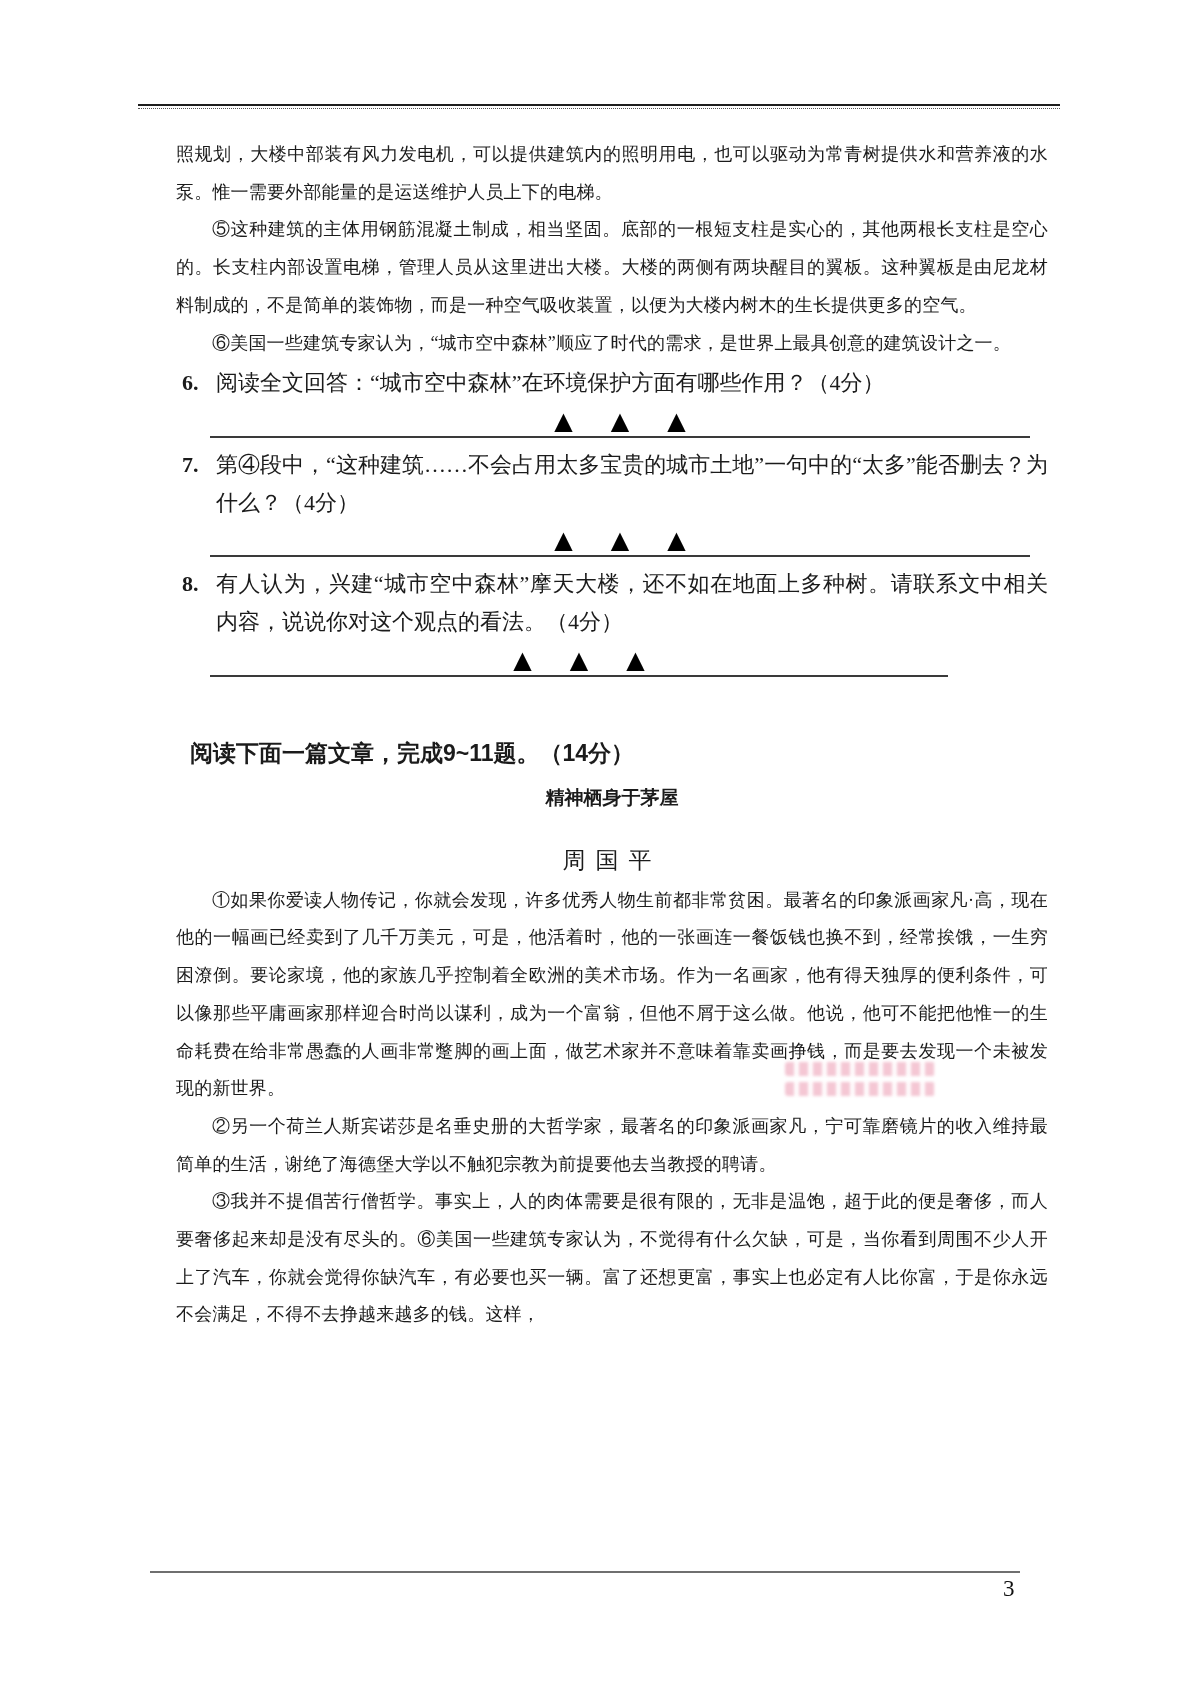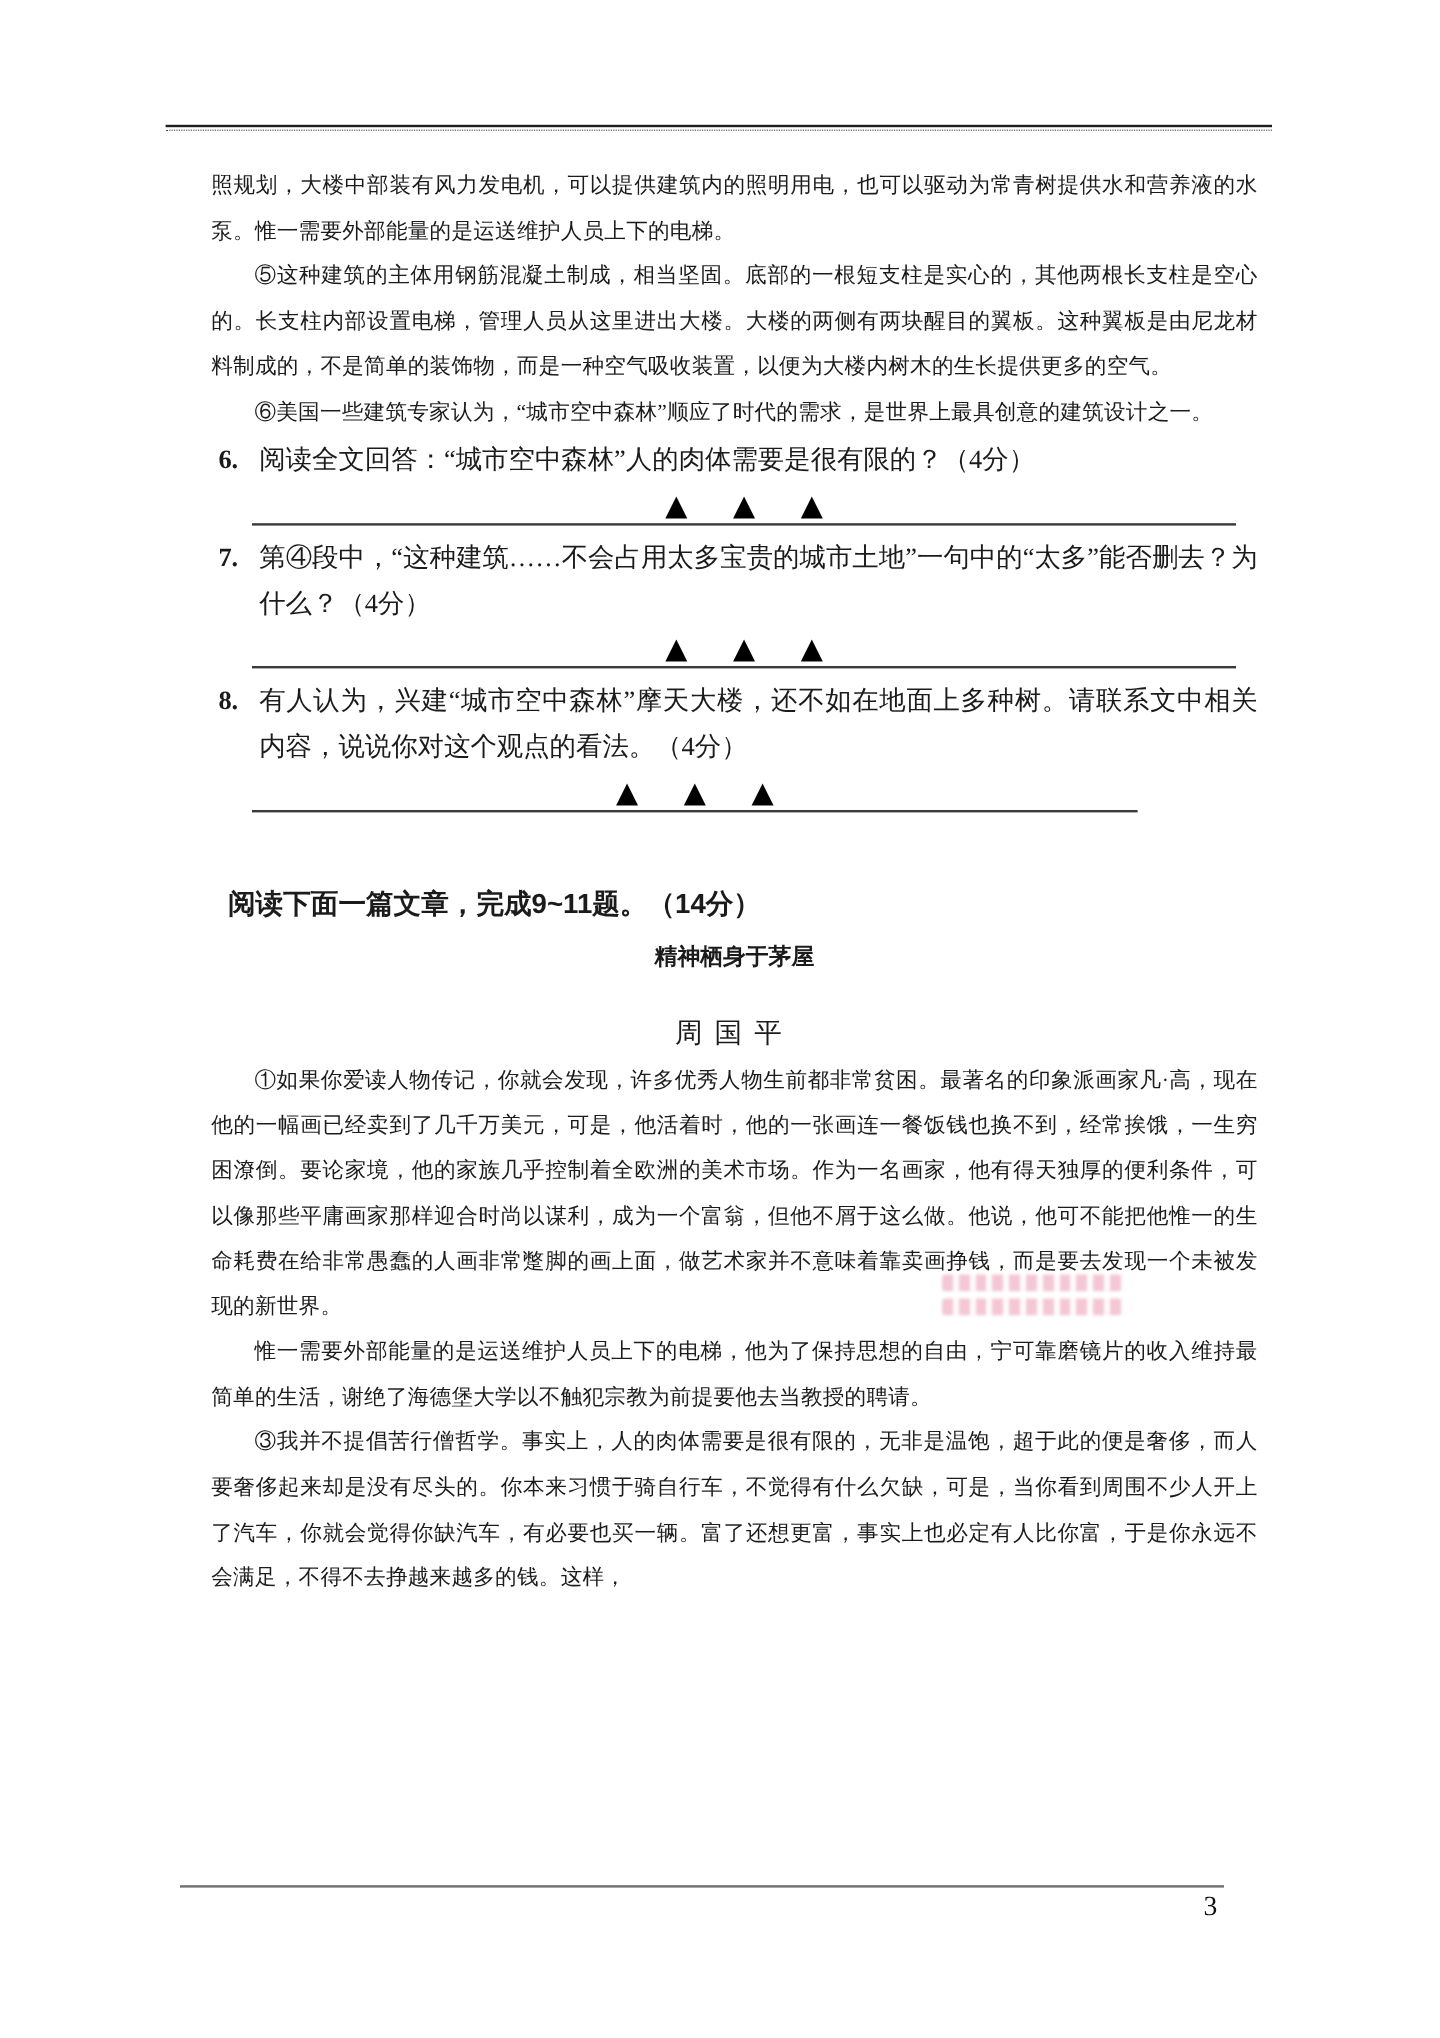--- a/index.html
+++ b/index.html
@@ -84,21 +84,21 @@
 
 <div class="content">
 
   <div class="passage">
     <p>照规划，大楼中部装有风力发电机，可以提供建筑内的照明用电，也可以驱动为常青树提供水和营养液的水泵。惟一需要外部能量的是运送维护人员上下的电梯。</p>
     <p class="indent">⑤这种建筑的主体用钢筋混凝土制成，相当坚固。底部的一根短支柱是实心的，其他两根长支柱是空心的。长支柱内部设置电梯，管理人员从这里进出大楼。大楼的两侧有两块醒目的翼板。这种翼板是由尼龙材料制成的，不是简单的装饰物，而是一种空气吸收装置，以便为大楼内树木的生长提供更多的空气。</p>
     <p class="indent">⑥美国一些建筑专家认为，“城市空中森林”顺应了时代的需求，是世界上最具创意的建筑设计之一。</p>
   </div>
 
   <div class="question">
-    <span class="qnum">6.</span><span>阅读全文回答：“城市空中森林”人的肉体需要是很有限的？（4分）</span>
+    <span class="qnum">6.</span><span>阅读全文回答：“城市空中森林”在环境保护方面有哪些作用？（4分）</span>
   </div>
   <div class="answer-block">
     <span class="tri">▲</span><span class="tri">▲</span><span class="tri">▲</span>
   </div>
 
   <div class="question">
     <span class="qnum">7.</span><span>第④段中，“这种建筑……不会占用太多宝贵的城市土地”一句中的“太多”能否删去？为什么？（4分）</span>
   </div>
   <div class="answer-block">
     <span class="tri">▲</span><span class="tri">▲</span><span class="tri">▲</span>
@@ -110,22 +110,22 @@
   <div class="answer-block short">
     <span class="tri">▲</span><span class="tri">▲</span><span class="tri">▲</span>
   </div>
 
   <div class="section2">
     <p class="instruction">阅读下面一篇文章，完成9~11题。（14分）</p>
     <h1 class="essay-title">精神栖身于茅屋</h1>
     <p class="essay-author">周国平</p>
     <div class="passage">
       <p class="indent">①如果你爱读人物传记，你就会发现，许多优秀人物生前都非常贫困。最著名的印象派画家凡·高，现在他的一幅画已经卖到了几千万美元，可是，他活着时，他的一张画连一餐饭钱也换不到，经常挨饿，一生穷困潦倒。要论家境，他的家族几乎控制着全欧洲的美术市场。作为一名画家，他有得天独厚的便利条件，可以像那些平庸画家那样迎合时尚以谋利，成为一个富翁，但他不屑于这么做。他说，他可不能把他惟一的生命耗费在给非常愚蠢的人画非常蹩脚的画上面，做艺术家并不意味着靠卖画挣钱，而是要去发现一个未被发现的新世界。</p>
-      <p class="indent">惟一需要外部能量的是运送维护人员上下的电梯，他为了保持思想的自由，宁可靠磨镜片的收入维持最简单的生活，谢绝了海德堡大学以不触犯宗教为前提要他去当教授的聘请。</p>
-      <p class="indent">③我并不提倡苦行僧哲学。事实上，人的肉体需要是很有限的，无非是温饱，超于此的便是奢侈，而人要奢侈起来却是没有尽头的。你本来习惯于骑自行车，不觉得有什么欠缺，可是，当你看到周围不少人开上了汽车，你就会觉得你缺汽车，有必要也买一辆。富了还想更富，事实上也必定有人比你富，于是你永远不会满足，不得不去挣越来越多的钱。这样，</p>
+      <p class="indent">②另一个荷兰人斯宾诺莎是名垂史册的大哲学家，最著名的印象派画家凡，宁可靠磨镜片的收入维持最简单的生活，谢绝了海德堡大学以不触犯宗教为前提要他去当教授的聘请。</p>
+      <p class="indent">③我并不提倡苦行僧哲学。事实上，人的肉体需要是很有限的，无非是温饱，超于此的便是奢侈，而人要奢侈起来却是没有尽头的。⑥美国一些建筑专家认为，不觉得有什么欠缺，可是，当你看到周围不少人开上了汽车，你就会觉得你缺汽车，有必要也买一辆。富了还想更富，事实上也必定有人比你富，于是你永远不会满足，不得不去挣越来越多的钱。这样，</p>
     </div>
   </div>
 
 </div>
 
 <div class="watermark">
   <div class="wm-row"></div>
   <div class="wm-row"></div>
 </div>
 

